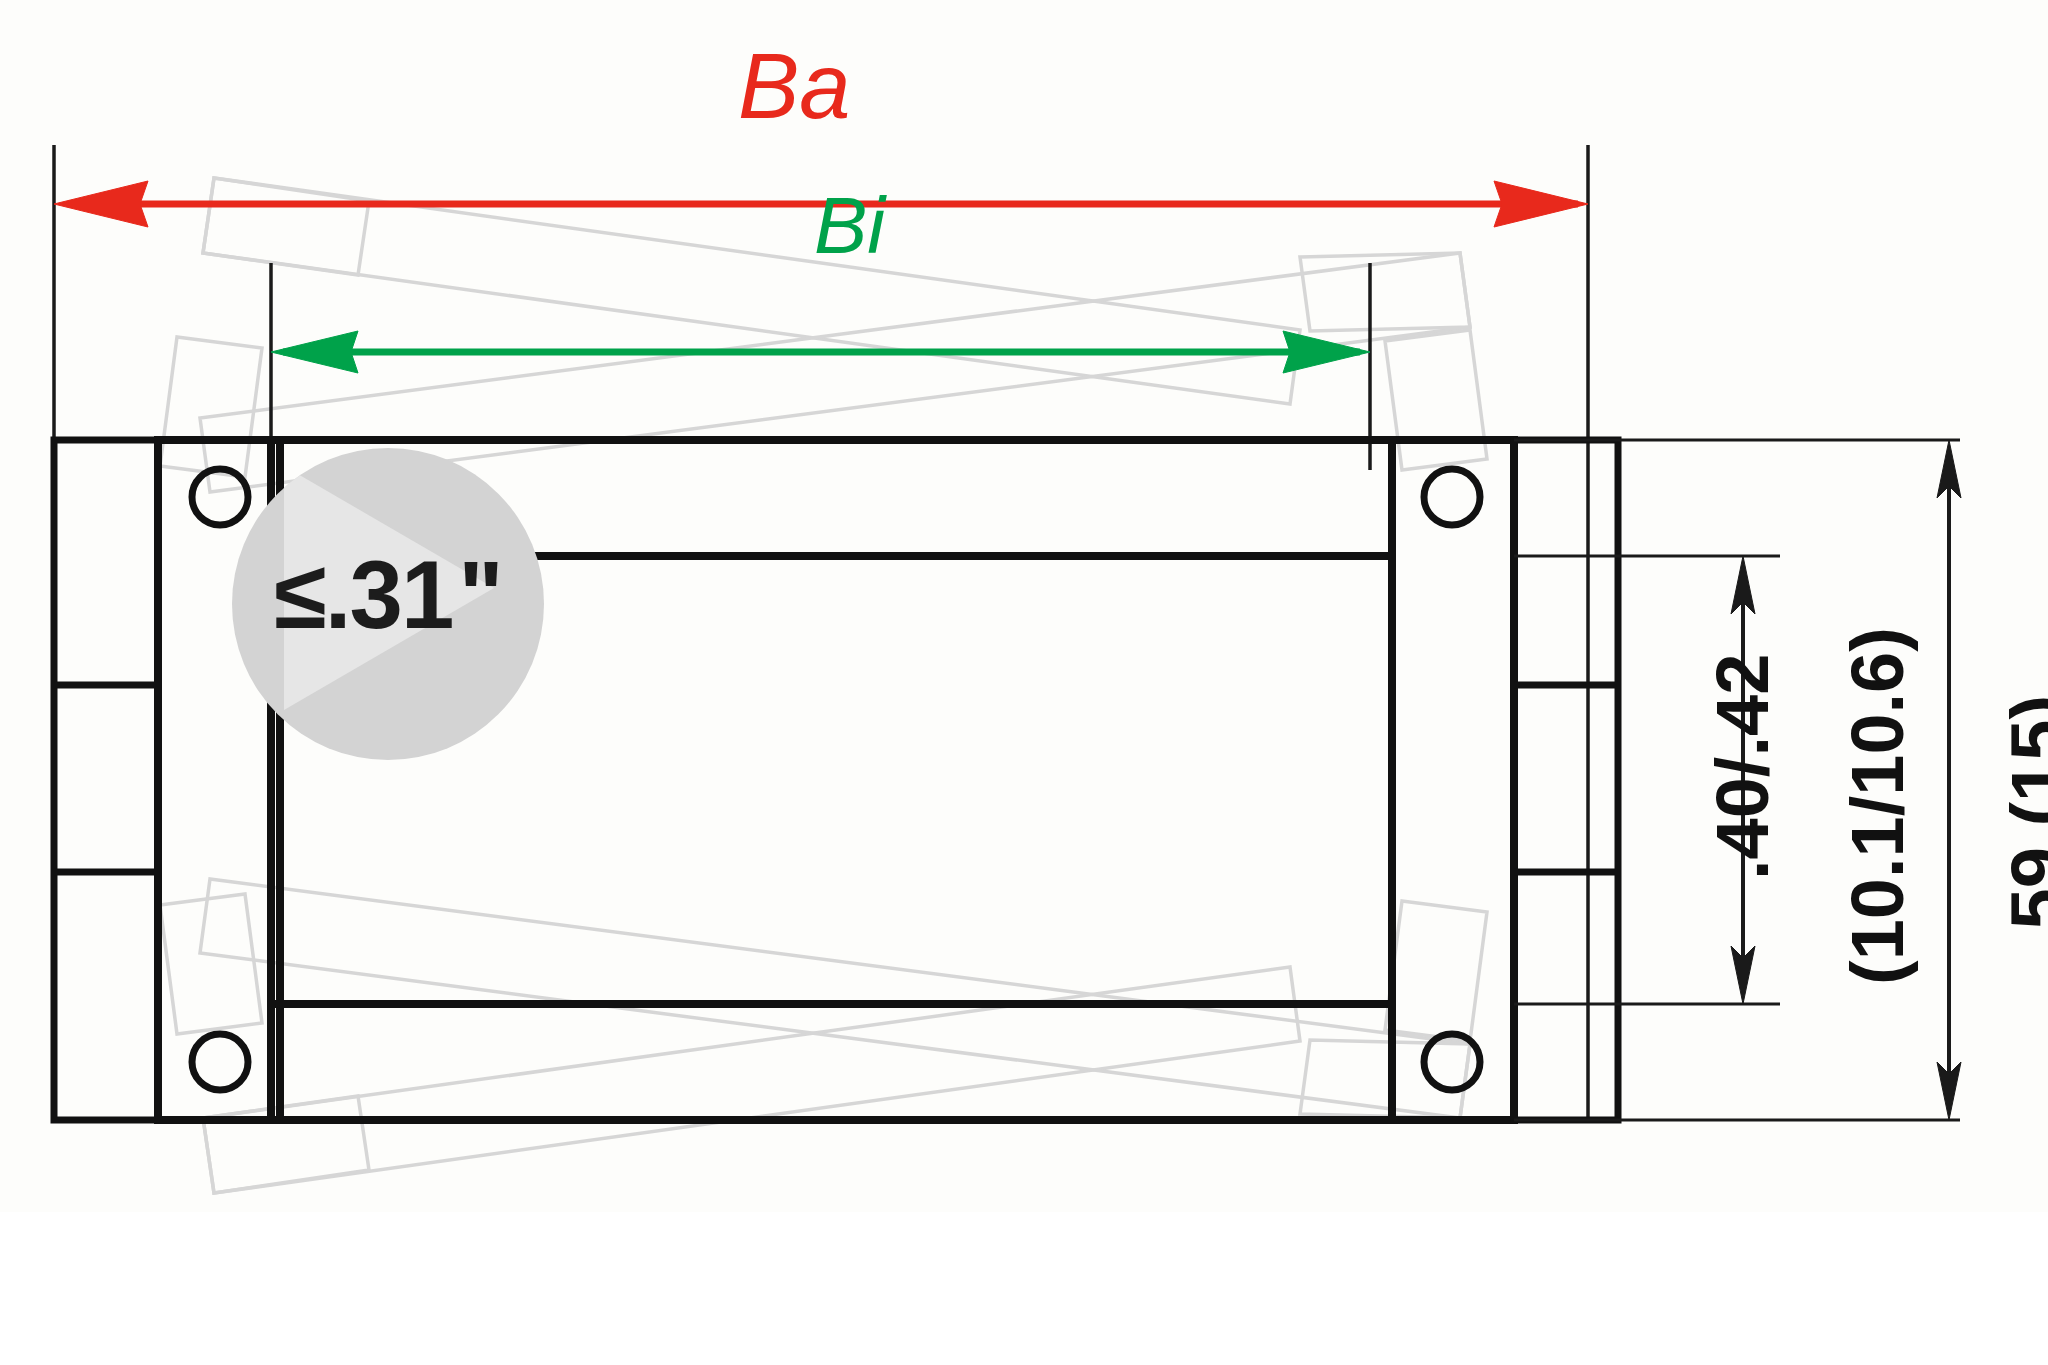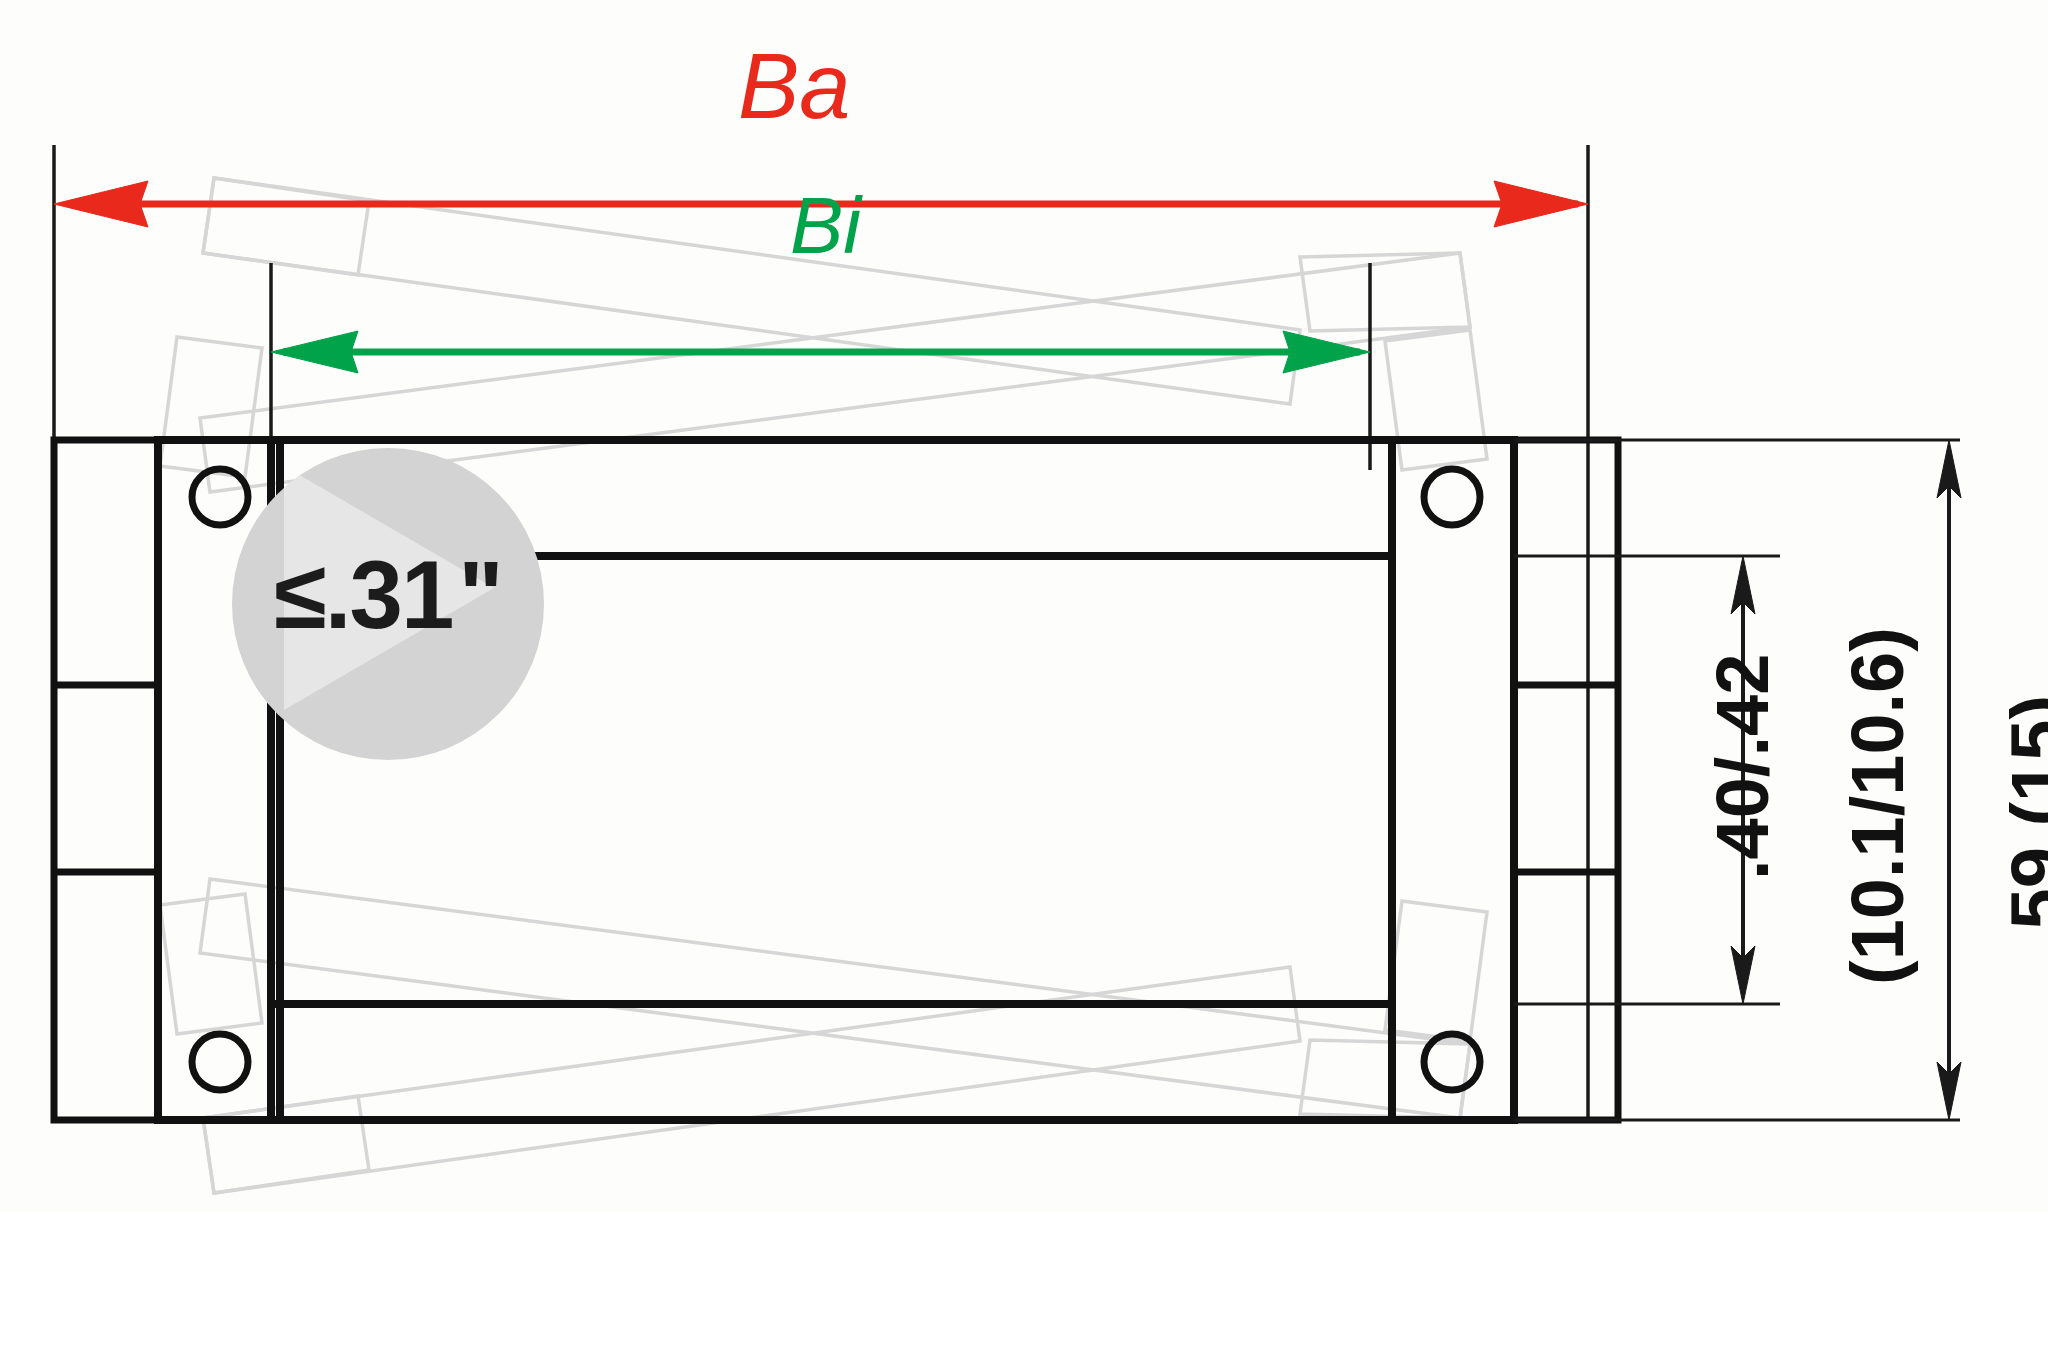--- a/index.html
+++ b/index.html
@@ -32,21 +32,21 @@
     white-space: nowrap;
     user-select: none;
   }
   #label-ba {
     font-size: 92px;
     left: 738px;
     top: 34px;
   }
   #label-bi {
     font-size: 80px;
-    left: 790px;
+    left: 814px;
     top: 180px;
   }
   .vlabel {
     position: absolute;
     font-family: "Liberation Sans", sans-serif;
     font-weight: 700;
     color: #111111;
     white-space: nowrap;
     transform-origin: 0 0;
     user-select: none;

